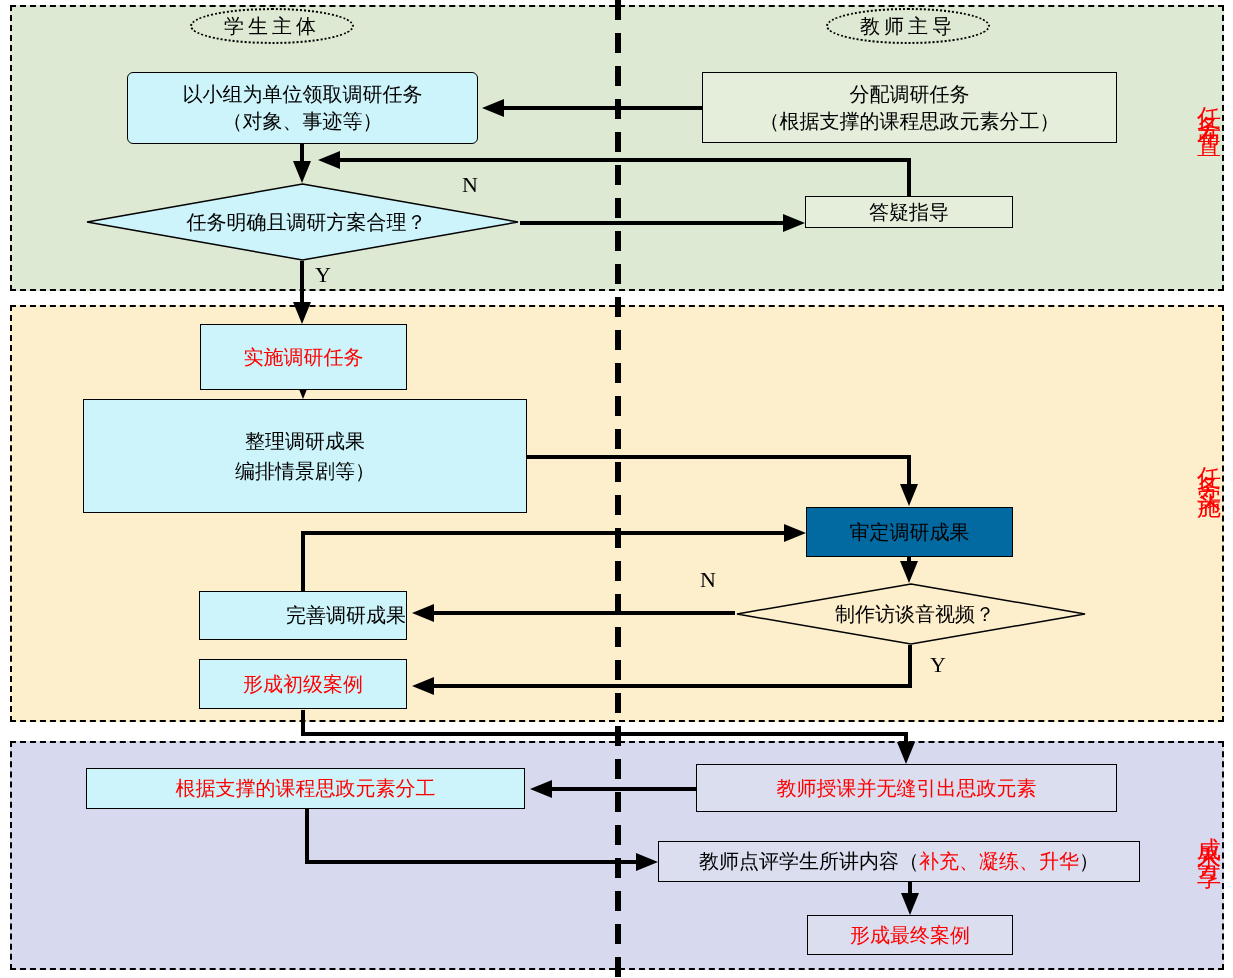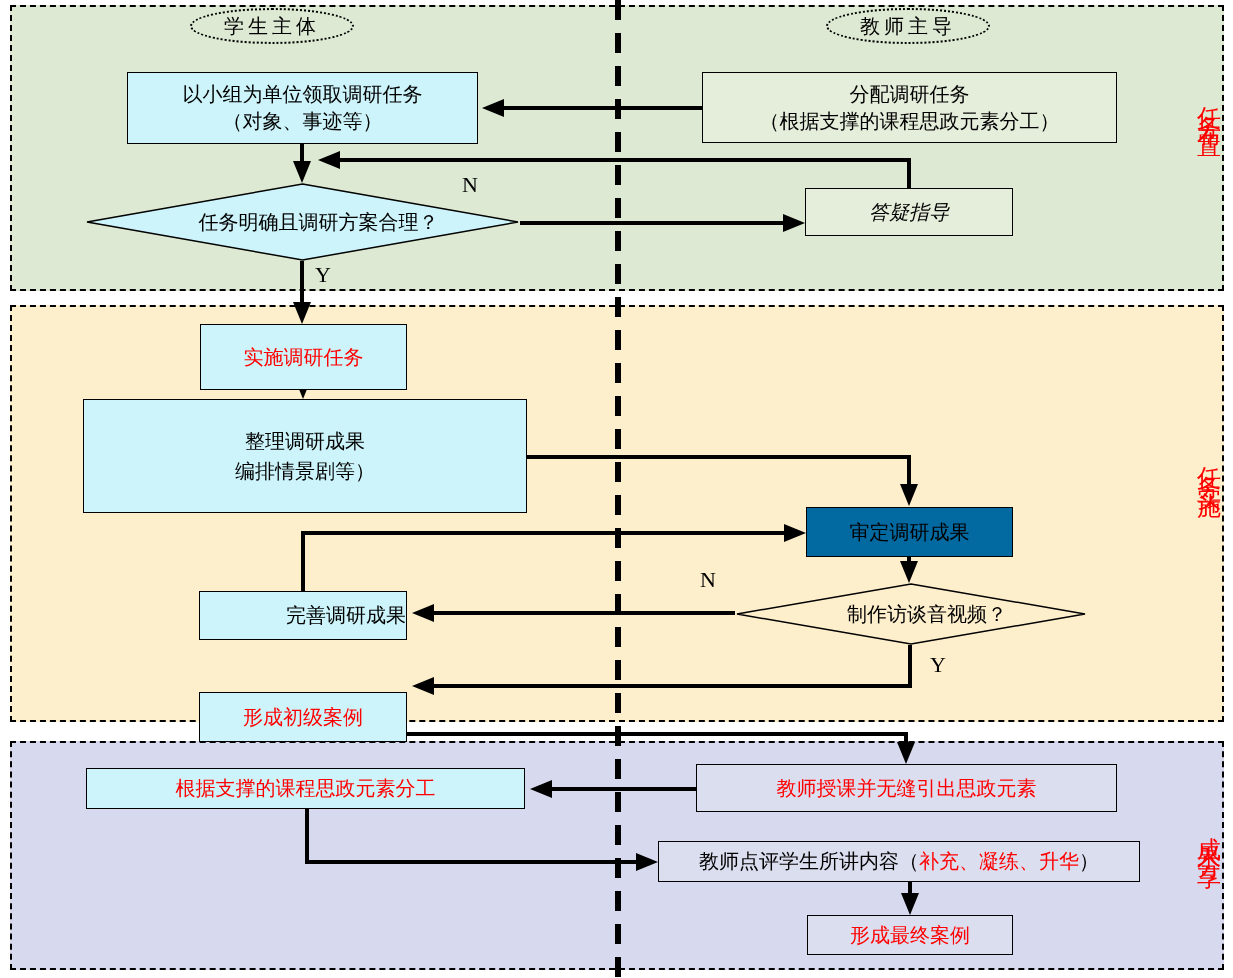--- a/index.html
+++ b/index.html
@@ -21,21 +21,21 @@
   .node{position:absolute;border:1px solid #000;box-sizing:border-box;
         display:flex;flex-direction:column;align-items:center;justify-content:center;
         text-align:center;font-size:20px;line-height:27px;color:#000;}
   .cyan{background:#ccf4fa;}
   .greenbox{background:#e5eedb;}
   .purplebox{background:#dbdeef;}
   .redtxt{color:#ff0000;}
   
   .dwrap{position:absolute;}
   .dwrap svg{position:absolute;left:0;top:0;}
-  .dlabel{position:absolute;left:16px;top:0;width:100%;height:100%;
+  .dlabel{position:absolute;left:4px;top:0;width:100%;height:100%;
           display:flex;align-items:center;justify-content:center;
           font-size:20px;color:#000;}
   
   .hl,.vl{position:absolute;background:#000;}
   .hl{height:4px;} .vl{width:4px;}
   .ah{position:absolute;width:0;height:0;}
   .ah.l{border-top:9px solid transparent;border-bottom:9px solid transparent;border-right:22px solid #000;}
   .ah.r{border-top:9px solid transparent;border-bottom:9px solid transparent;border-left:22px solid #000;}
   .ah.d{border-left:9px solid transparent;border-right:9px solid transparent;border-top:22px solid #000;}
   
@@ -116,38 +116,38 @@
   <div class="ah r" style="left:636px;top:853px;"></div>
 
   <div class="vl" style="left:908px;top:882px;height:11px;"></div>
   <div class="ah d" style="left:901px;top:893px;"></div>
 
   <div class="branch" style="left:462px;top:172px;">N</div>
   <div class="branch" style="left:315px;top:262px;">Y</div>
   <div class="branch" style="left:700px;top:567px;">N</div>
   <div class="branch" style="left:930px;top:652px;">Y</div>
 
-  <div class="node cyan" style="left:127px;top:72px;width:351px;height:72px;">
+  <div class="node cyan" style="left:127px;top:72px;width:351px;height:72px;border-radius:6px;">
     <div>以小组为单位领取调研任务</div>
     <div>（对象、事迹等）</div>
   </div>
 
   <div class="node greenbox" style="left:702px;top:72px;width:415px;height:71px;">
     <div>分配调研任务</div>
     <div>（根据支撑的课程思政元素分工）</div>
   </div>
 
   <div class="dwrap" style="left:85px;top:183px;width:435px;height:78px;">
     <svg width="435" height="78">
       <polygon points="217.5,1 433,39 217.5,77 2,39" fill="#ccf4fa" stroke="#000" stroke-width="1.5"></polygon>
     </svg>
     <div class="dlabel">任务明确且调研方案合理？</div>
   </div>
 
-  <div class="node greenbox" style="left:805px;top:188px;width:208px;height:48px;font-style:italic;">
+  <div class="node greenbox" style="left:805px;top:196px;width:208px;height:32px;">
     <div>答疑指导</div>
   </div>
 
   <div class="node cyan redtxt" style="left:200px;top:324px;width:207px;height:66px;">
     <div>实施调研任务</div>
   </div>
 
   <div class="node cyan" style="left:83px;top:399px;width:444px;height:114px;line-height:30px;">
     <div>整理调研成果</div>
     <div>编排情景剧等）</div>
@@ -161,21 +161,21 @@
     <svg width="352" height="62">
       <polygon points="176,1 350,31 176,61 2,31" fill="#fdeecc" stroke="#000" stroke-width="1.5"></polygon>
     </svg>
     <div class="dlabel">制作访谈音视频？</div>
   </div>
 
   <div class="node cyan" style="left:199px;top:591px;width:208px;height:49px;align-items:flex-end;">
     <div>完善调研成果</div>
   </div>
 
-  <div class="node cyan redtxt" style="left:199px;top:692px;width:208px;height:50px;">
+  <div class="node cyan redtxt" style="left:199px;top:659px;width:208px;height:50px;">
     <div>形成初级案例</div>
   </div>
 
   <div class="node cyan redtxt" style="left:86px;top:768px;width:439px;height:41px;">
     <div>根据支撑的课程思政元素分工</div>
   </div>
 
   <div class="node purplebox redtxt" style="left:696px;top:764px;width:421px;height:48px;">
     <div>教师授课并无缝引出思政元素</div>
   </div>

